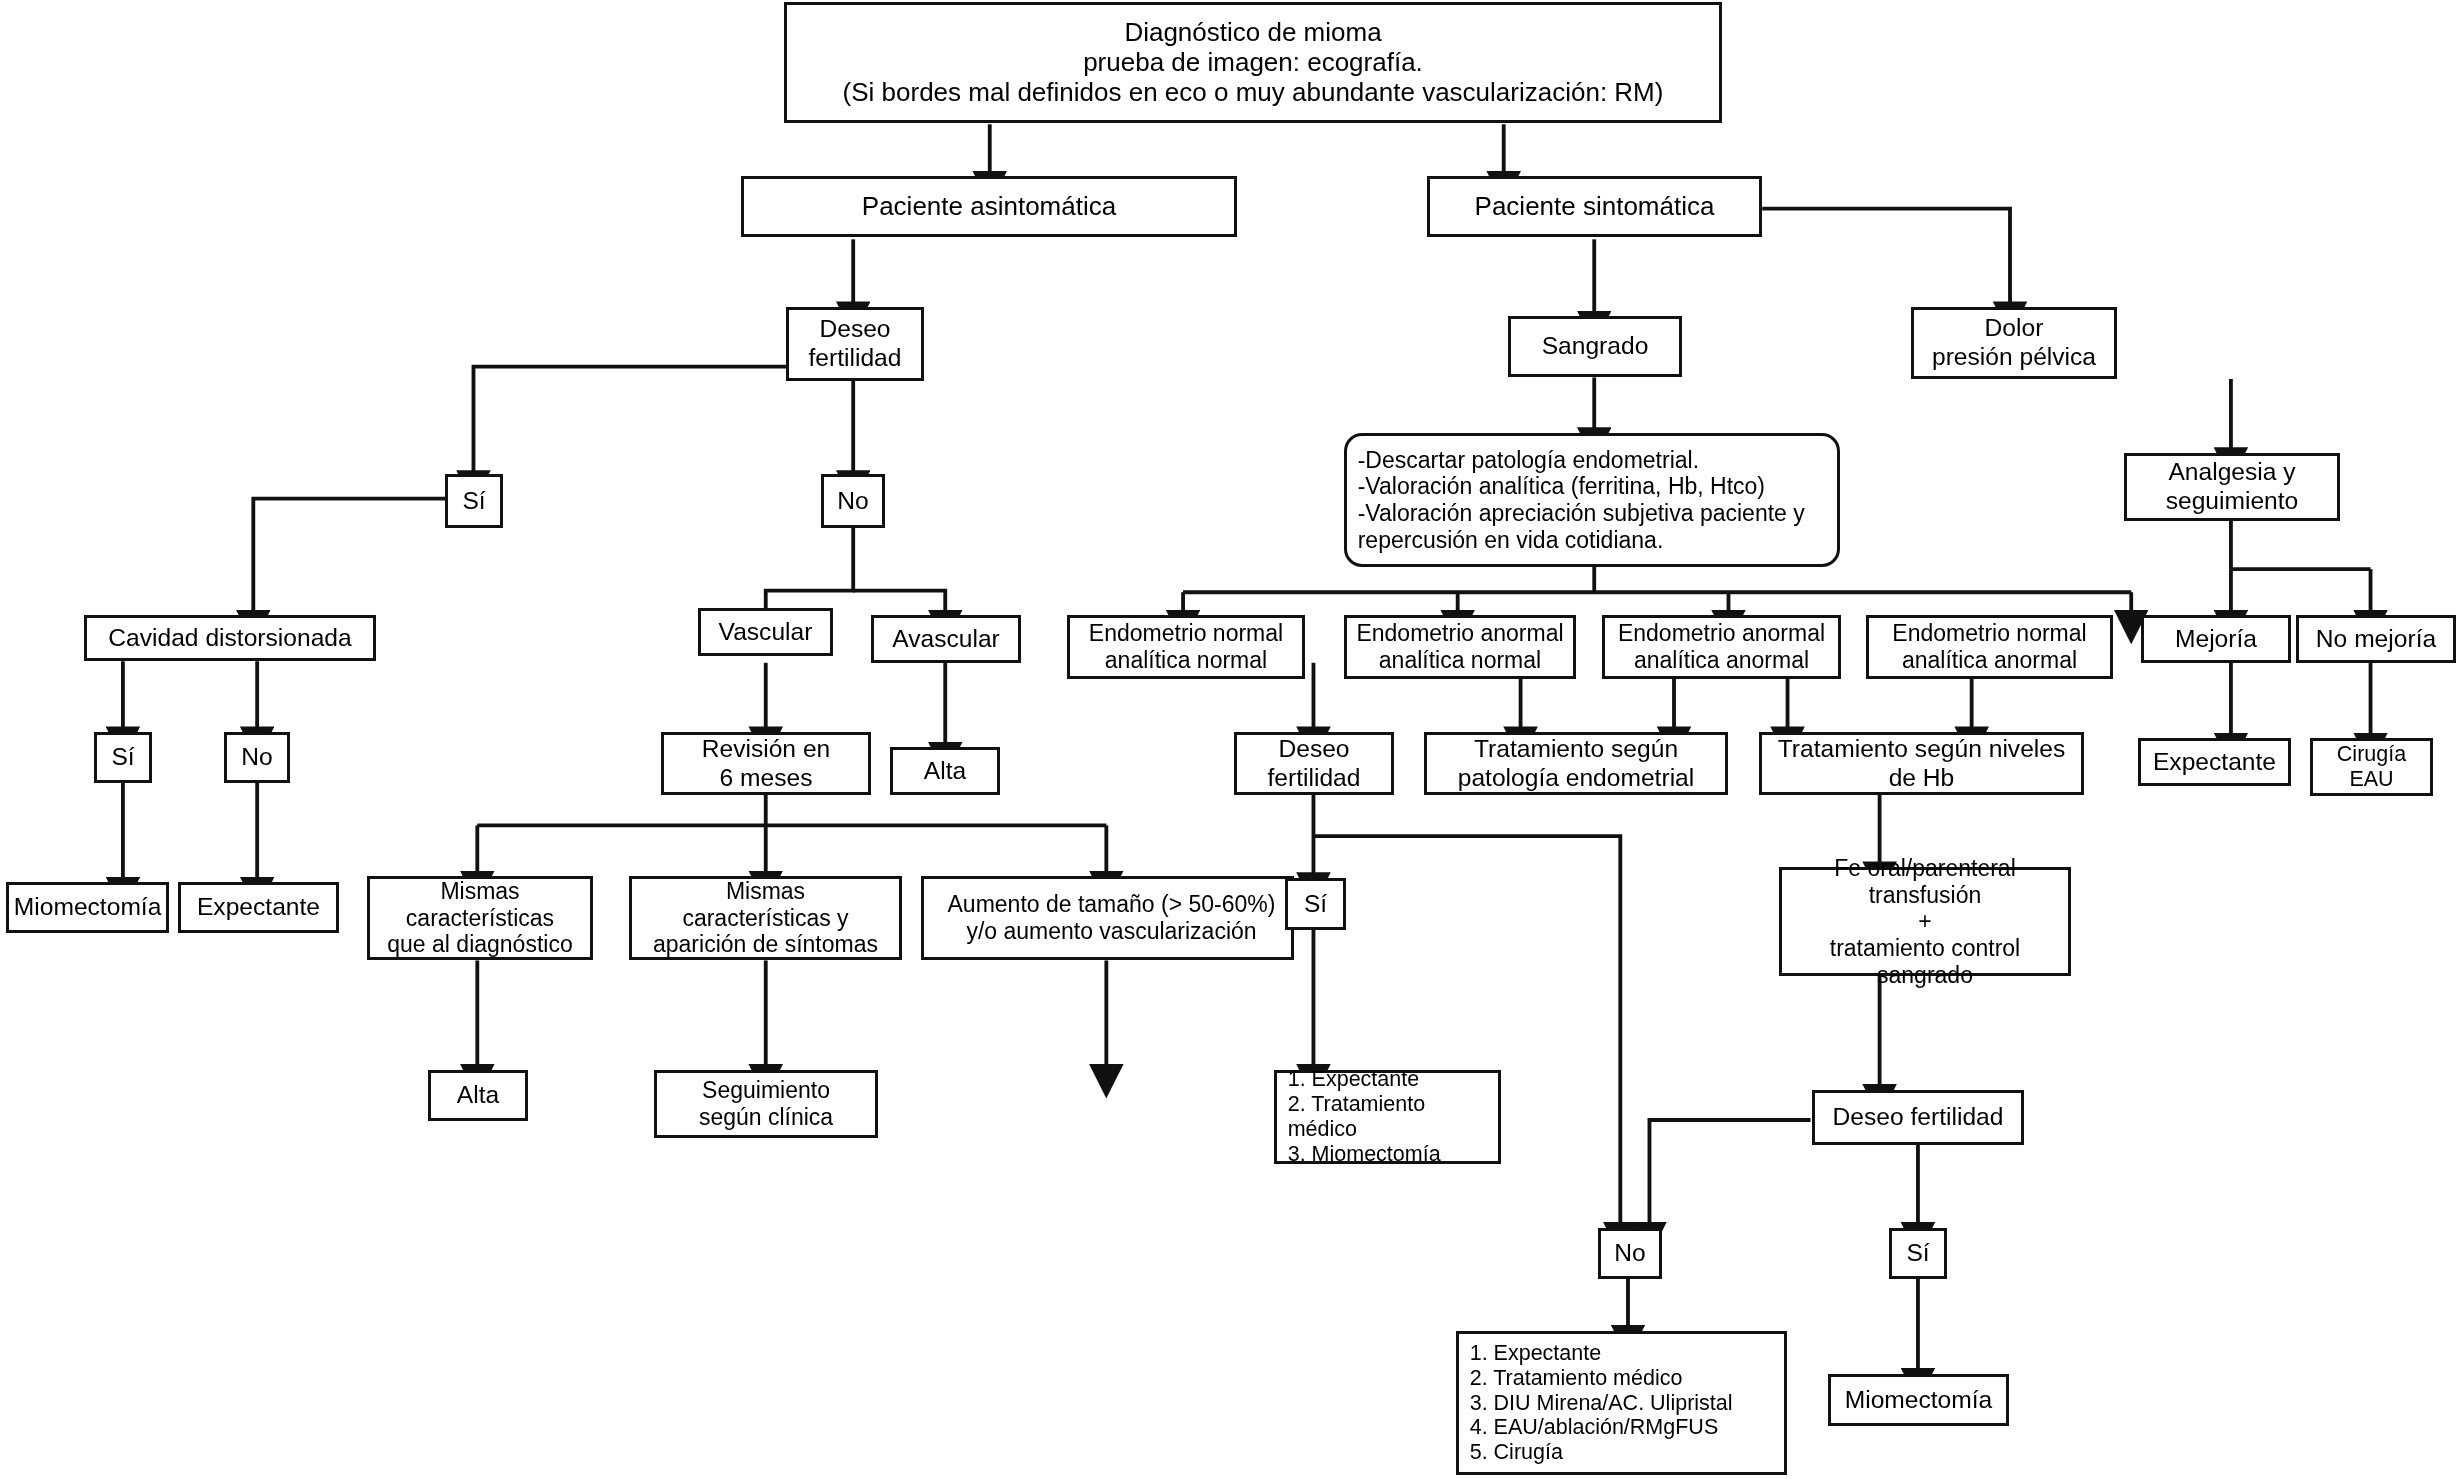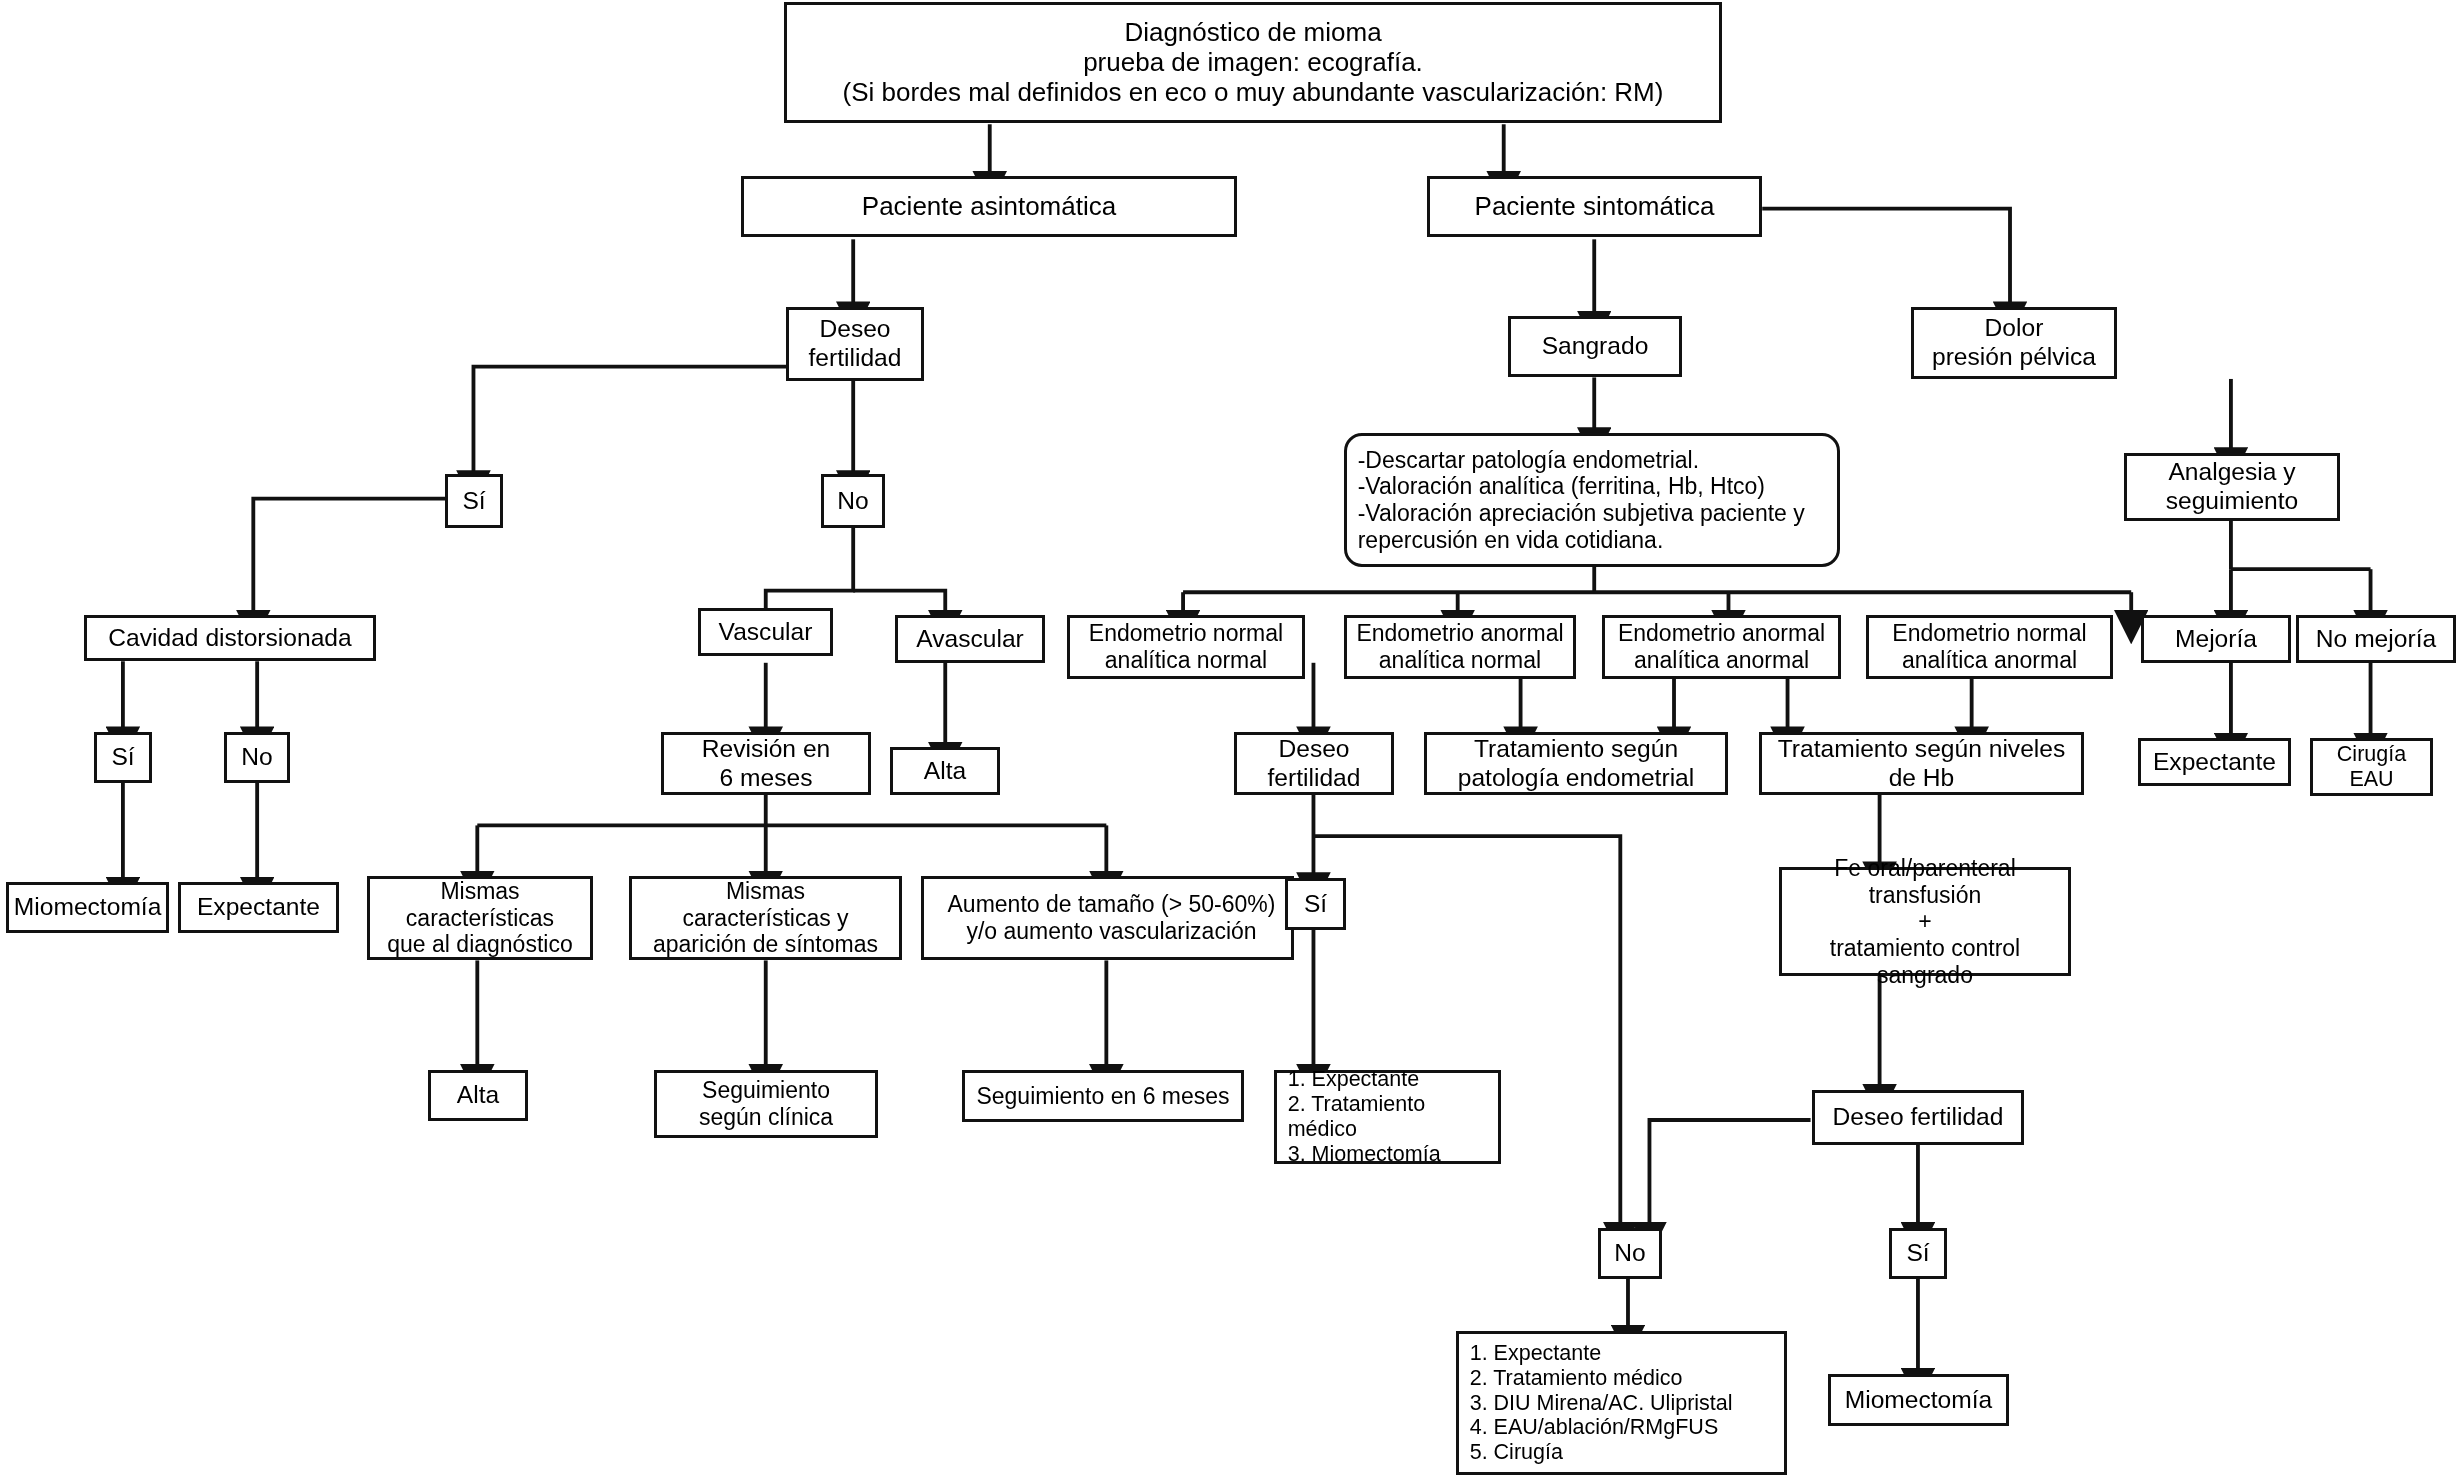--- a/index.html
+++ b/index.html
@@ -171,21 +171,21 @@
   </div>
 
   <div class="node f32" style="left:84px;top:615px;width:292px;height:46px;">
     <span class="txt">Cavidad distorsionada</span>
   </div>
 
   <div class="node f32" style="left:698px;top:608px;width:135px;height:48px;">
     <span class="txt">Vascular</span>
   </div>
 
-  <div class="node f32" style="left:871px;top:615px;width:150px;height:48px;margin-left:24px;">
+  <div class="node f32" style="left:871px;top:615px;width:150px;height:48px;">
     <span class="txt">Avascular</span>
   </div>
 
   <div class="node f30" style="left:1067px;top:615px;width:238px;height:64px;">
     <span class="txt">Endometrio normal
 analítica normal</span>
   </div>
 
   <div class="node f30" style="left:1344px;top:615px;width:232px;height:64px;">
     <span class="txt">Endometrio anormal
@@ -290,23 +290,20 @@
 
   <div class="node f32" style="left:428px;top:1070px;width:100px;height:51px;">
     <span class="txt">Alta</span>
   </div>
 
   <div class="node f30" style="left:654px;top:1070px;width:224px;height:68px;">
     <span class="txt">Seguimiento
 según clínica</span>
   </div>
 
-  <div class="node f30" style="left:962px;top:1070px;width:282px;height:52px;">
-    <span class="txt">Seguimiento en 6 meses</span>
-  </div>
 
   <div class="node f28 left" style="left:1274px;top:1070px;width:227px;height:94px;">
     <span class="txt">1. Expectante
 2. Tratamiento médico
 3. Miomectomía</span>
   </div>
 
   <div class="node f32" style="left:1812px;top:1090px;width:212px;height:55px;">
     <span class="txt">Deseo fertilidad</span>
   </div>

